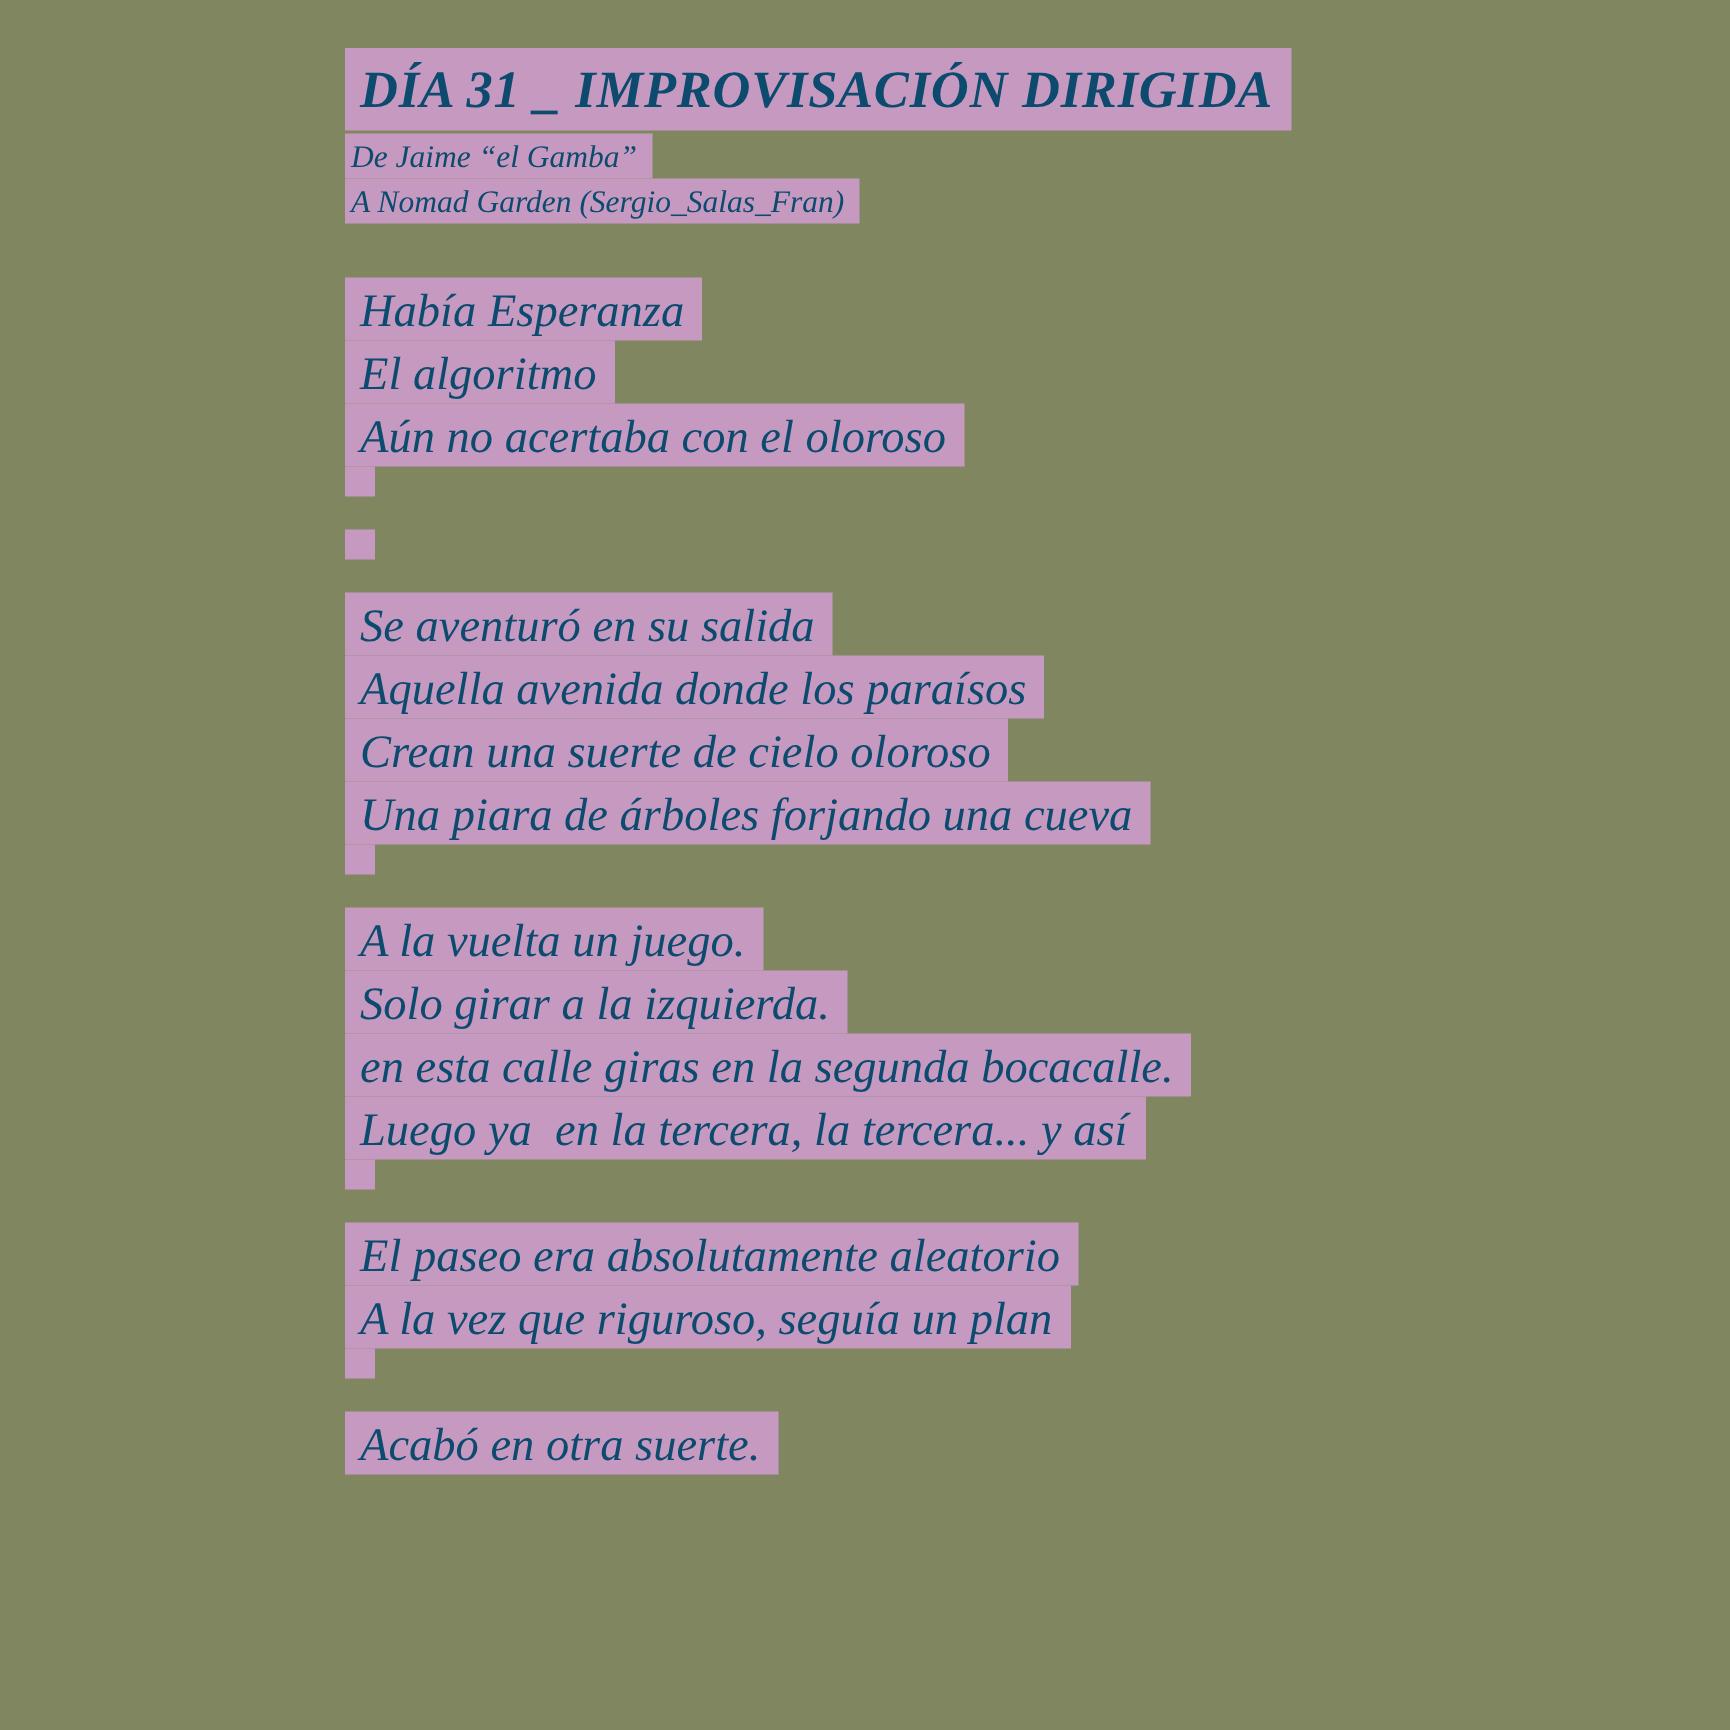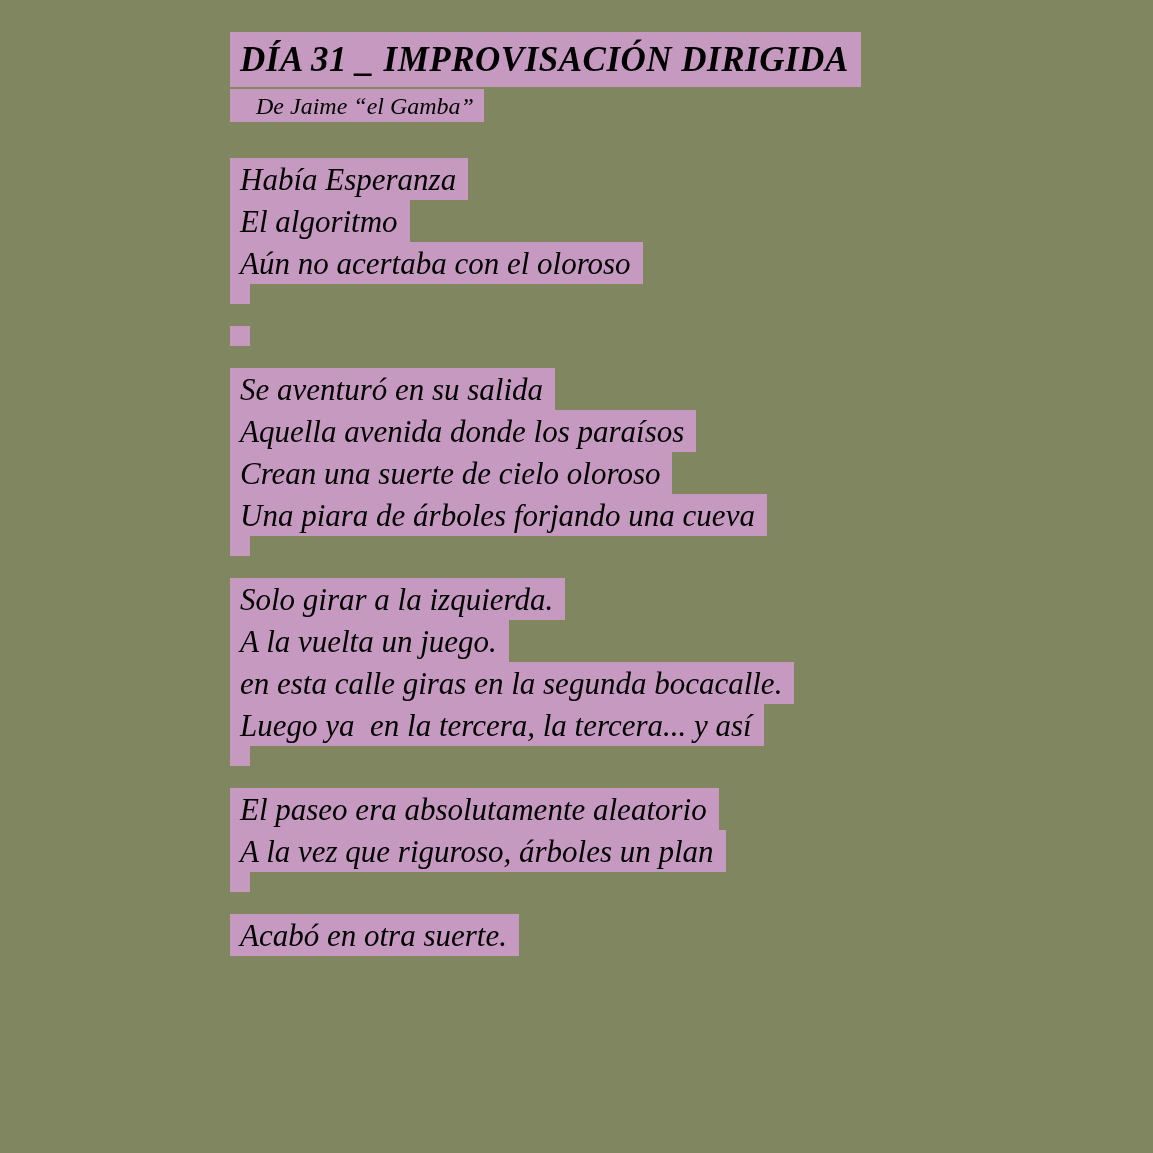--- a/index.html
+++ b/index.html
@@ -19,38 +19,38 @@
     width: 1153px;
     height: 1153px;
     box-sizing: border-box;
     padding: 32px 0 0 230px;
   }
 
   
   .line {
     display: table;           
     background: #c69ac0;
-    color: #000000;
+    color: #0c4a6e;
     line-height: 1.0;
     white-space: pre;
   }
 
   .title {
     font-size: 35px;
     font-weight: bold;
     font-style: italic;
     letter-spacing: 0.5px;
     padding: 10px 12px 10px 10px;
     margin-bottom: 0;
   }
 
   .credit {
-    font-size: 24px;
+    font-size: 21px;
     font-style: italic;
-    padding: 5px 10px 4px 26px;
+    padding: 5px 10px 4px 4px;
   }
 
   .spacer-block {
     display: table;
     background: #c69ac0;
     height: 20px;
     width: 20px;
     font-size: 0;
     line-height: 0;
   }
@@ -81,20 +81,21 @@
 </style>
 </head>
 <body>
 
 <div class="page">
 
   <div class="line title">DÍA 31 _ IMPROVISACIÓN DIRIGIDA</div>
 
   <div class="credits-block">
     <div class="line credit">De Jaime “el Gamba”</div>
+    <div class="line credit">A Nomad Garden (Sergio_Salas_Fran)</div>
   </div>
 
   <div class="body-block">
 
     <div class="stanza">
       <div class="line verse">Había Esperanza</div>
       <div class="line verse">El algoritmo</div>
       <div class="line verse">Aún no acertaba con el oloroso</div>
       <div class="spacer-block"></div>
     </div>
@@ -108,31 +109,31 @@
     <div class="stanza">
       <div class="line verse">Se aventuró en su salida</div>
       <div class="line verse">Aquella avenida donde los paraísos</div>
       <div class="line verse">Crean una suerte de cielo oloroso</div>
       <div class="line verse">Una piara de árboles forjando una cueva</div>
       <div class="spacer-block"></div>
     </div>
     <div class="gap"></div>
 
     <div class="stanza">
+      <div class="line verse">A la vuelta un juego.</div>
       <div class="line verse">Solo girar a la izquierda.</div>
-      <div class="line verse">A la vuelta un juego.</div>
       <div class="line verse">en esta calle giras en la segunda bocacalle.</div>
       <div class="line verse">Luego ya  en la tercera, la tercera... y así</div>
       <div class="spacer-block"></div>
     </div>
     <div class="gap"></div>
 
     <div class="stanza">
       <div class="line verse">El paseo era absolutamente aleatorio</div>
-      <div class="line verse">A la vez que riguroso, árboles un plan</div>
+      <div class="line verse">A la vez que riguroso, seguía un plan</div>
       <div class="spacer-block"></div>
     </div>
     <div class="gap"></div>
 
     <div class="stanza">
       <div class="line verse">Acabó en otra suerte.</div>
     </div>
 
   </div>
 </div>

